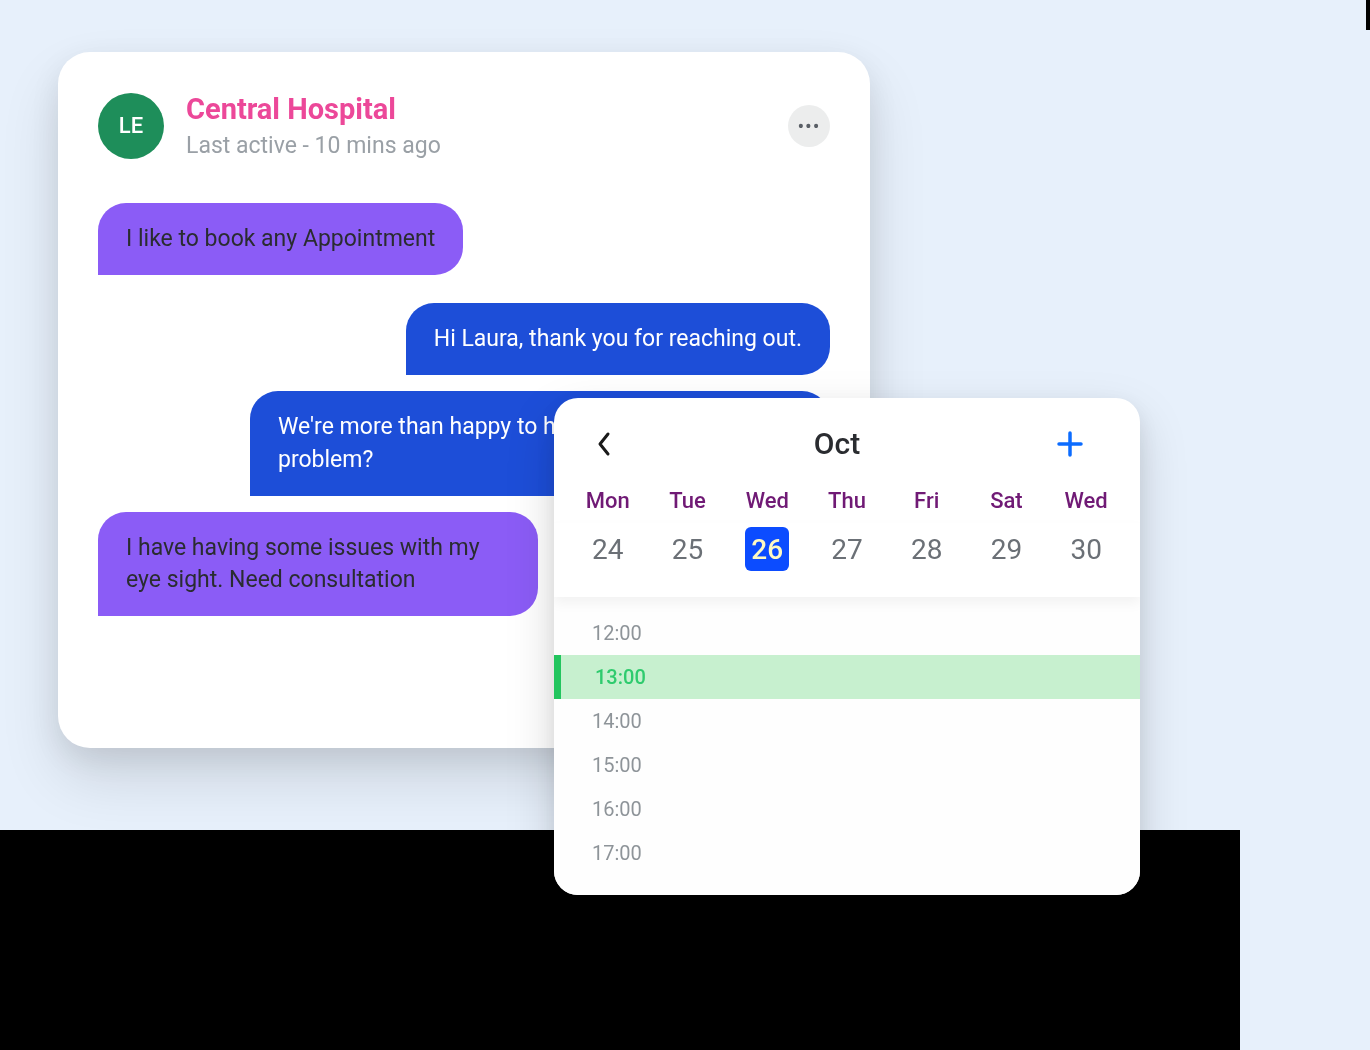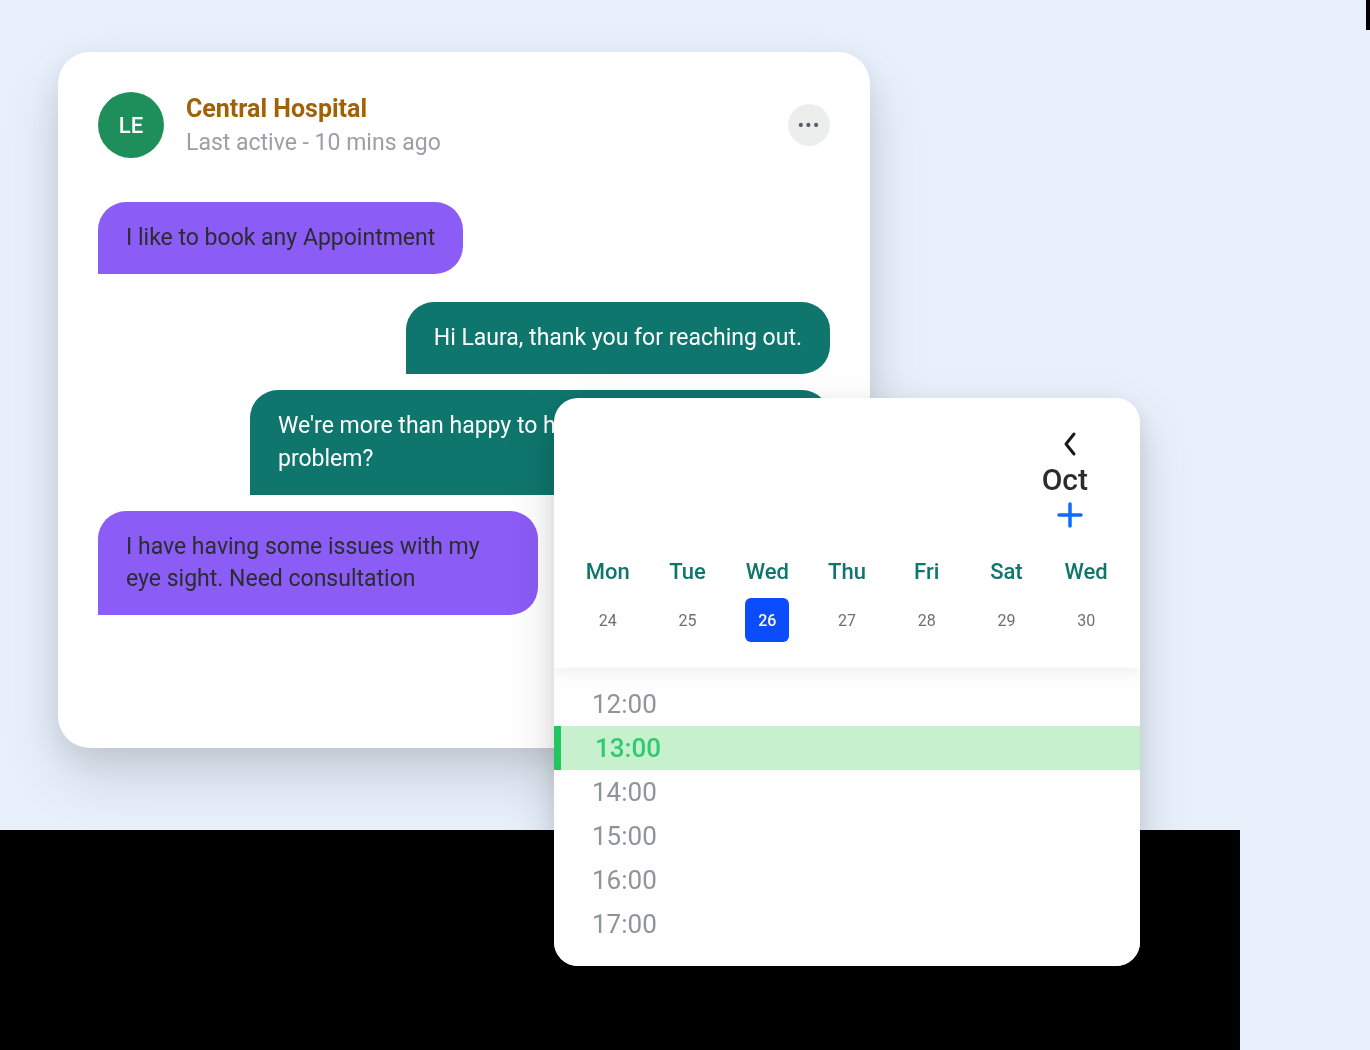--- a/index.html
+++ b/index.html
@@ -67,23 +67,23 @@
       align-items: center;
       justify-content: center;
       font-size: 22px;
       font-weight: 500;
       flex-shrink: 0;
     }
     .header-text {
       flex: 1;
     }
     .contact-name {
-      font-size: 25px;
+      font-size: 29px;
       font-weight: 700;
-      color: #a16207;
+      color: #ec4899;
       margin-bottom: 6px;
     }
     .last-active {
       font-size: 23px;
       color: #9aa0a6;
       font-weight: 400;
     }
     .more-button {
       width: 42px;
       height: 42px;
@@ -108,21 +108,21 @@
       margin-bottom: 28px;
       display: inline-block;
       max-width: 580px;
     }
     .message.incoming {
       background: #8b5cf6;
       color: #2a2c30;
       border-bottom-left-radius: 0;
     }
     .message.outgoing {
-      background: #0f766e;
+      background: #1d4ed8;
       color: #fff;
       border-bottom-left-radius: 0;
       margin-left: 46px;
     }
     .msg-row {
       display: flex;
     }
     .msg-row.right {
       justify-content: flex-end;
     }
@@ -141,24 +141,23 @@
       left: 554px;
       top: 398px;
       width: 586px;
       background: #fff;
       border-radius: 24px;
       box-shadow: 0 20px 50px rgba(0,0,0,0.15), 0 8px 20px rgba(0,0,0,0.08);
       overflow: hidden;
     }
     .calendar-header {
       display: flex;
-      align-items: flex-end;
+      align-items: flex-start;
       justify-content: space-between;
       padding: 28px 52px 18px 32px;
-      flex-direction: column;
     }
     .cal-nav-btn {
       cursor: pointer;
       display: flex;
       align-items: center;
       justify-content: center;
       width: 36px;
       height: 36px;
     }
     .month-label {
@@ -167,21 +166,21 @@
       font-weight: 500;
     }
     .days-header {
       display: grid;
       grid-template-columns: repeat(7, 1fr);
       padding: 8px 14px 10px 14px;
       text-align: center;
     }
     .day-name {
       font-size: 22px;
-      color: #0f766e;
+      color: #701a75;
       font-weight: 500;
     }
     .dates-row {
       display: grid;
       grid-template-columns: repeat(7, 1fr);
       padding: 4px 14px 26px 14px;
       text-align: center;
       box-shadow: 0 6px 12px rgba(0,0,0,0.05);
       position: relative;
       z-index: 2;
@@ -190,36 +189,36 @@
       display: flex;
       align-items: center;
       justify-content: center;
     }
     .date-num {
       width: 44px;
       height: 44px;
       display: flex;
       align-items: center;
       justify-content: center;
-      font-size: 16px;
+      font-size: 28px;
       color: #6b7076;
       border-radius: 6px;
       cursor: pointer;
     }
     .date-num.selected {
       background: #0c4cff;
       color: #fef9c3;
       font-weight: 500;
     }
     .time-list {
       background: #fefefe;
       padding: 14px 0 20px 0;
     }
     .time-slot {
-      font-size: 26px;
+      font-size: 20px;
       color: #8e9499;
       padding: 8px 0 8px 38px;
       height: 44px;
       display: flex;
       align-items: center;
       cursor: pointer;
     }
     .time-slot.selected {
       background: #c7f0cf;
       color: #2fcb6e;

